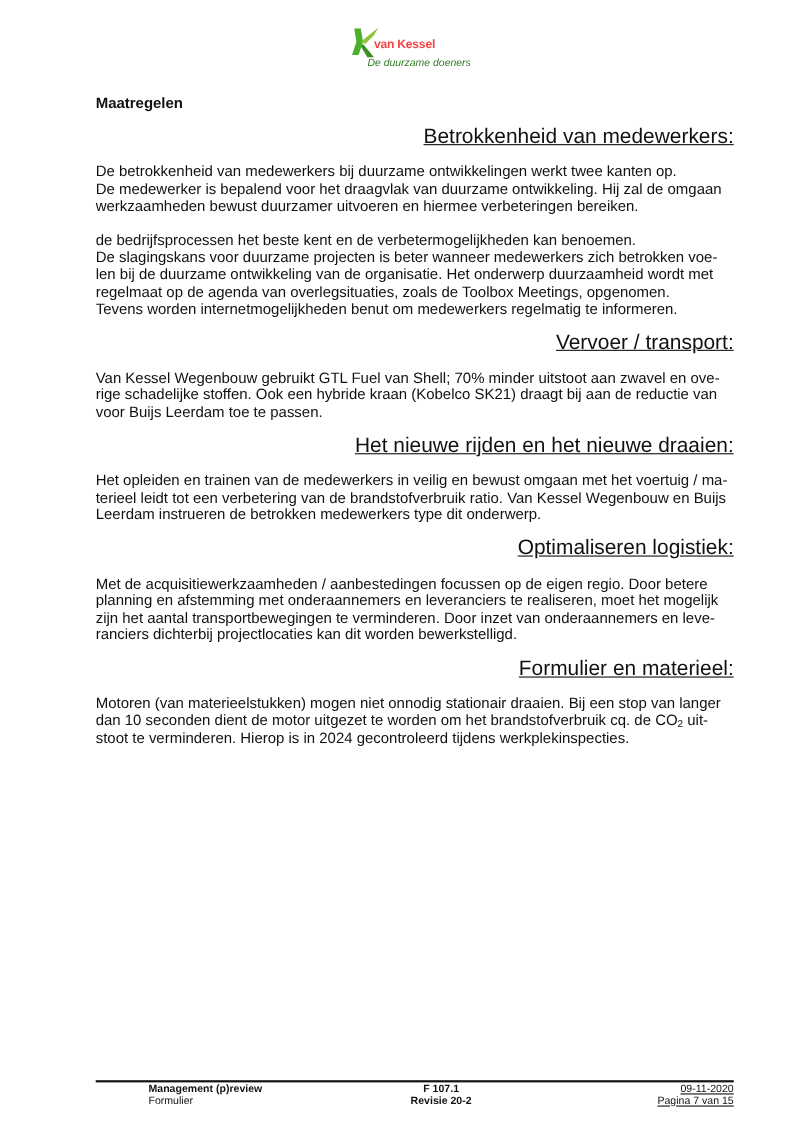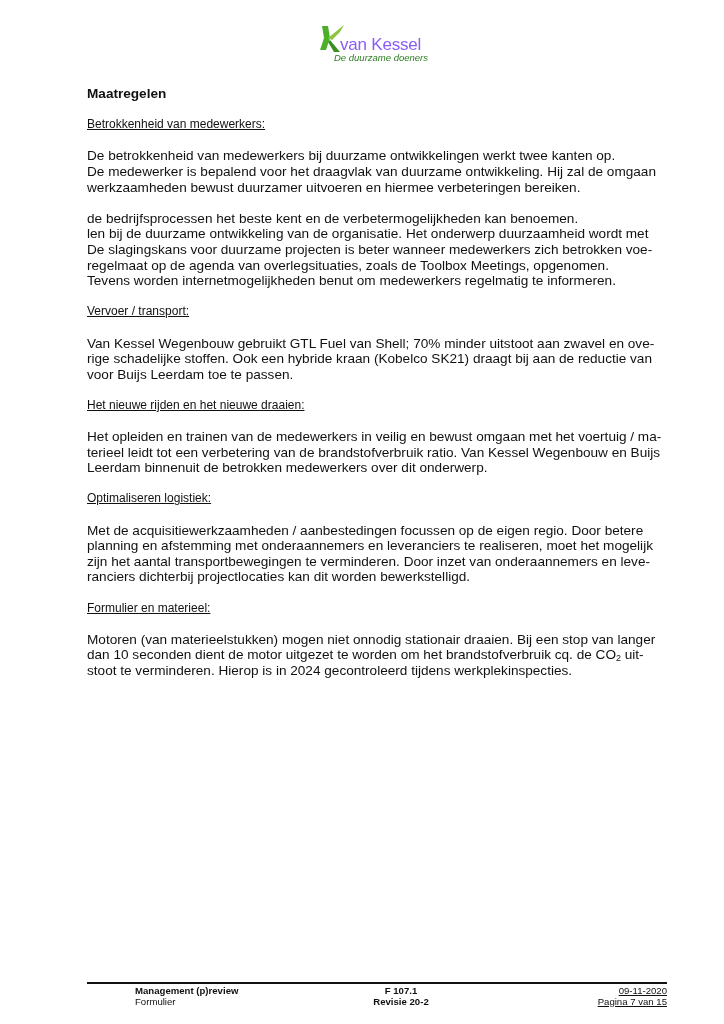--- a/index.html
+++ b/index.html
@@ -6,38 +6,38 @@
   body {
     width: 724px; height: 1024px; position: relative; overflow: hidden;
     font-family: "Liberation Sans", sans-serif; color: #111111;
   }
   .logo {
     position: absolute; left: 318px; top: 24px; width: 110px; height: 40px;
   }
   .logo svg { position: absolute; left: 0; top: 0; }
   .logo-name {
     position: absolute; left: 22px; top: 11px;
-    font-family: "Liberation Sans", sans-serif; font-weight: normal;
-    font-size: 17px; color: #8b5cf6; letter-spacing: -0.2px; white-space: nowrap;
+    font-family: "Liberation Sans", sans-serif; font-weight: bold;
+    font-size: 11px; color: #ef4444; letter-spacing: -0.2px; white-space: nowrap;
   }
   .logo-tag {
     position: absolute; left: 16px; top: 28px;
     font-family: "Liberation Sans", sans-serif; font-style: italic;
     font-size: 9.5px; color: #2e7d22; white-space: nowrap;
   }
   .content {
     position: absolute; left: 87px; top: 86px; width: 580px;
     font-size: 13.6px; line-height: 15.6px;
   }
   .content h1 {
     font-size: 13.6px; font-weight: bold; margin: 0 0 15.6px 0; line-height: 15.6px;
   }
   .content h2 {
-    font-size: 12px; font-weight: normal; text-decoration: underline;
-    margin: 0 0 15.6px 0; line-height: 15.6px;
+    font-size: 19px; font-weight: normal; text-decoration: underline;
+    margin: 0 0 15.6px 0; line-height: 15.6px; text-align: right;
   }
   .content p { margin: 0 0 15.6px 0; }
   .content .line { display: block; white-space: nowrap; }
   sub { font-size: 9px; vertical-align: -2px; line-height: 0; }
   .footer {
     position: absolute; left: 87px; top: 982px; width: 580px;
     border-top: 2px solid #111; font-size: 9.6px; line-height: 11px; padding-top: 1px;
   }
   .footer .row { display: flex; justify-content: space-between; padding-left: 48px; }
   .footer .c1 { width: 200px; }
@@ -62,36 +62,36 @@
   <h1>Maatregelen</h1>
   <div id="sections">
       <h2>Betrokkenheid van medewerkers:</h2>
       <p>
         <span class="line">De betrokkenheid van medewerkers bij duurzame ontwikkelingen werkt twee kanten op.</span>
         <span class="line">De medewerker is bepalend voor het draagvlak van duurzame ontwikkeling. Hij zal de omgaan</span>
         <span class="line">werkzaamheden bewust duurzamer uitvoeren en hiermee verbeteringen bereiken.</span>
       </p>
       <p>
         <span class="line">de bedrijfsprocessen het beste kent en de verbetermogelijkheden kan benoemen.</span>
+        <span class="line">De slagingskans voor duurzame projecten is beter wanneer medewerkers zich betrokken voe-</span>
         <span class="line">len bij de duurzame ontwikkeling van de organisatie. Het onderwerp duurzaamheid wordt met</span>
-        <span class="line">De slagingskans voor duurzame projecten is beter wanneer medewerkers zich betrokken voe-</span>
         <span class="line">regelmaat op de agenda van overlegsituaties, zoals de Toolbox Meetings, opgenomen.</span>
         <span class="line">Tevens worden internetmogelijkheden benut om medewerkers regelmatig te informeren.</span>
       </p>
       <h2>Vervoer / transport:</h2>
       <p>
         <span class="line">Van Kessel Wegenbouw gebruikt GTL Fuel van Shell; 70% minder uitstoot aan zwavel en ove-</span>
         <span class="line">rige schadelijke stoffen. Ook een hybride kraan (Kobelco SK21) draagt bij aan de reductie van</span>
         <span class="line">voor Buijs Leerdam toe te passen.</span>
       </p>
       <h2>Het nieuwe rijden en het nieuwe draaien:</h2>
       <p>
         <span class="line">Het opleiden en trainen van de medewerkers in veilig en bewust omgaan met het voertuig / ma-</span>
         <span class="line">terieel leidt tot een verbetering van de brandstofverbruik ratio. Van Kessel Wegenbouw en Buijs</span>
-        <span class="line">Leerdam binnenuit de betrokken medewerkers over dit onderwerp.</span>
+        <span class="line">Leerdam instrueren de betrokken medewerkers type dit onderwerp.</span>
       </p>
       <h2>Optimaliseren logistiek:</h2>
       <p>
         <span class="line">Met de acquisitiewerkzaamheden / aanbestedingen focussen op de eigen regio. Door betere</span>
         <span class="line">planning en afstemming met onderaannemers en leveranciers te realiseren, moet het mogelijk</span>
         <span class="line">zijn het aantal transportbewegingen te verminderen. Door inzet van onderaannemers en leve-</span>
         <span class="line">ranciers dichterbij projectlocaties kan dit worden bewerkstelligd.</span>
       </p>
       <h2>Formulier en materieel:</h2>
       <p>

